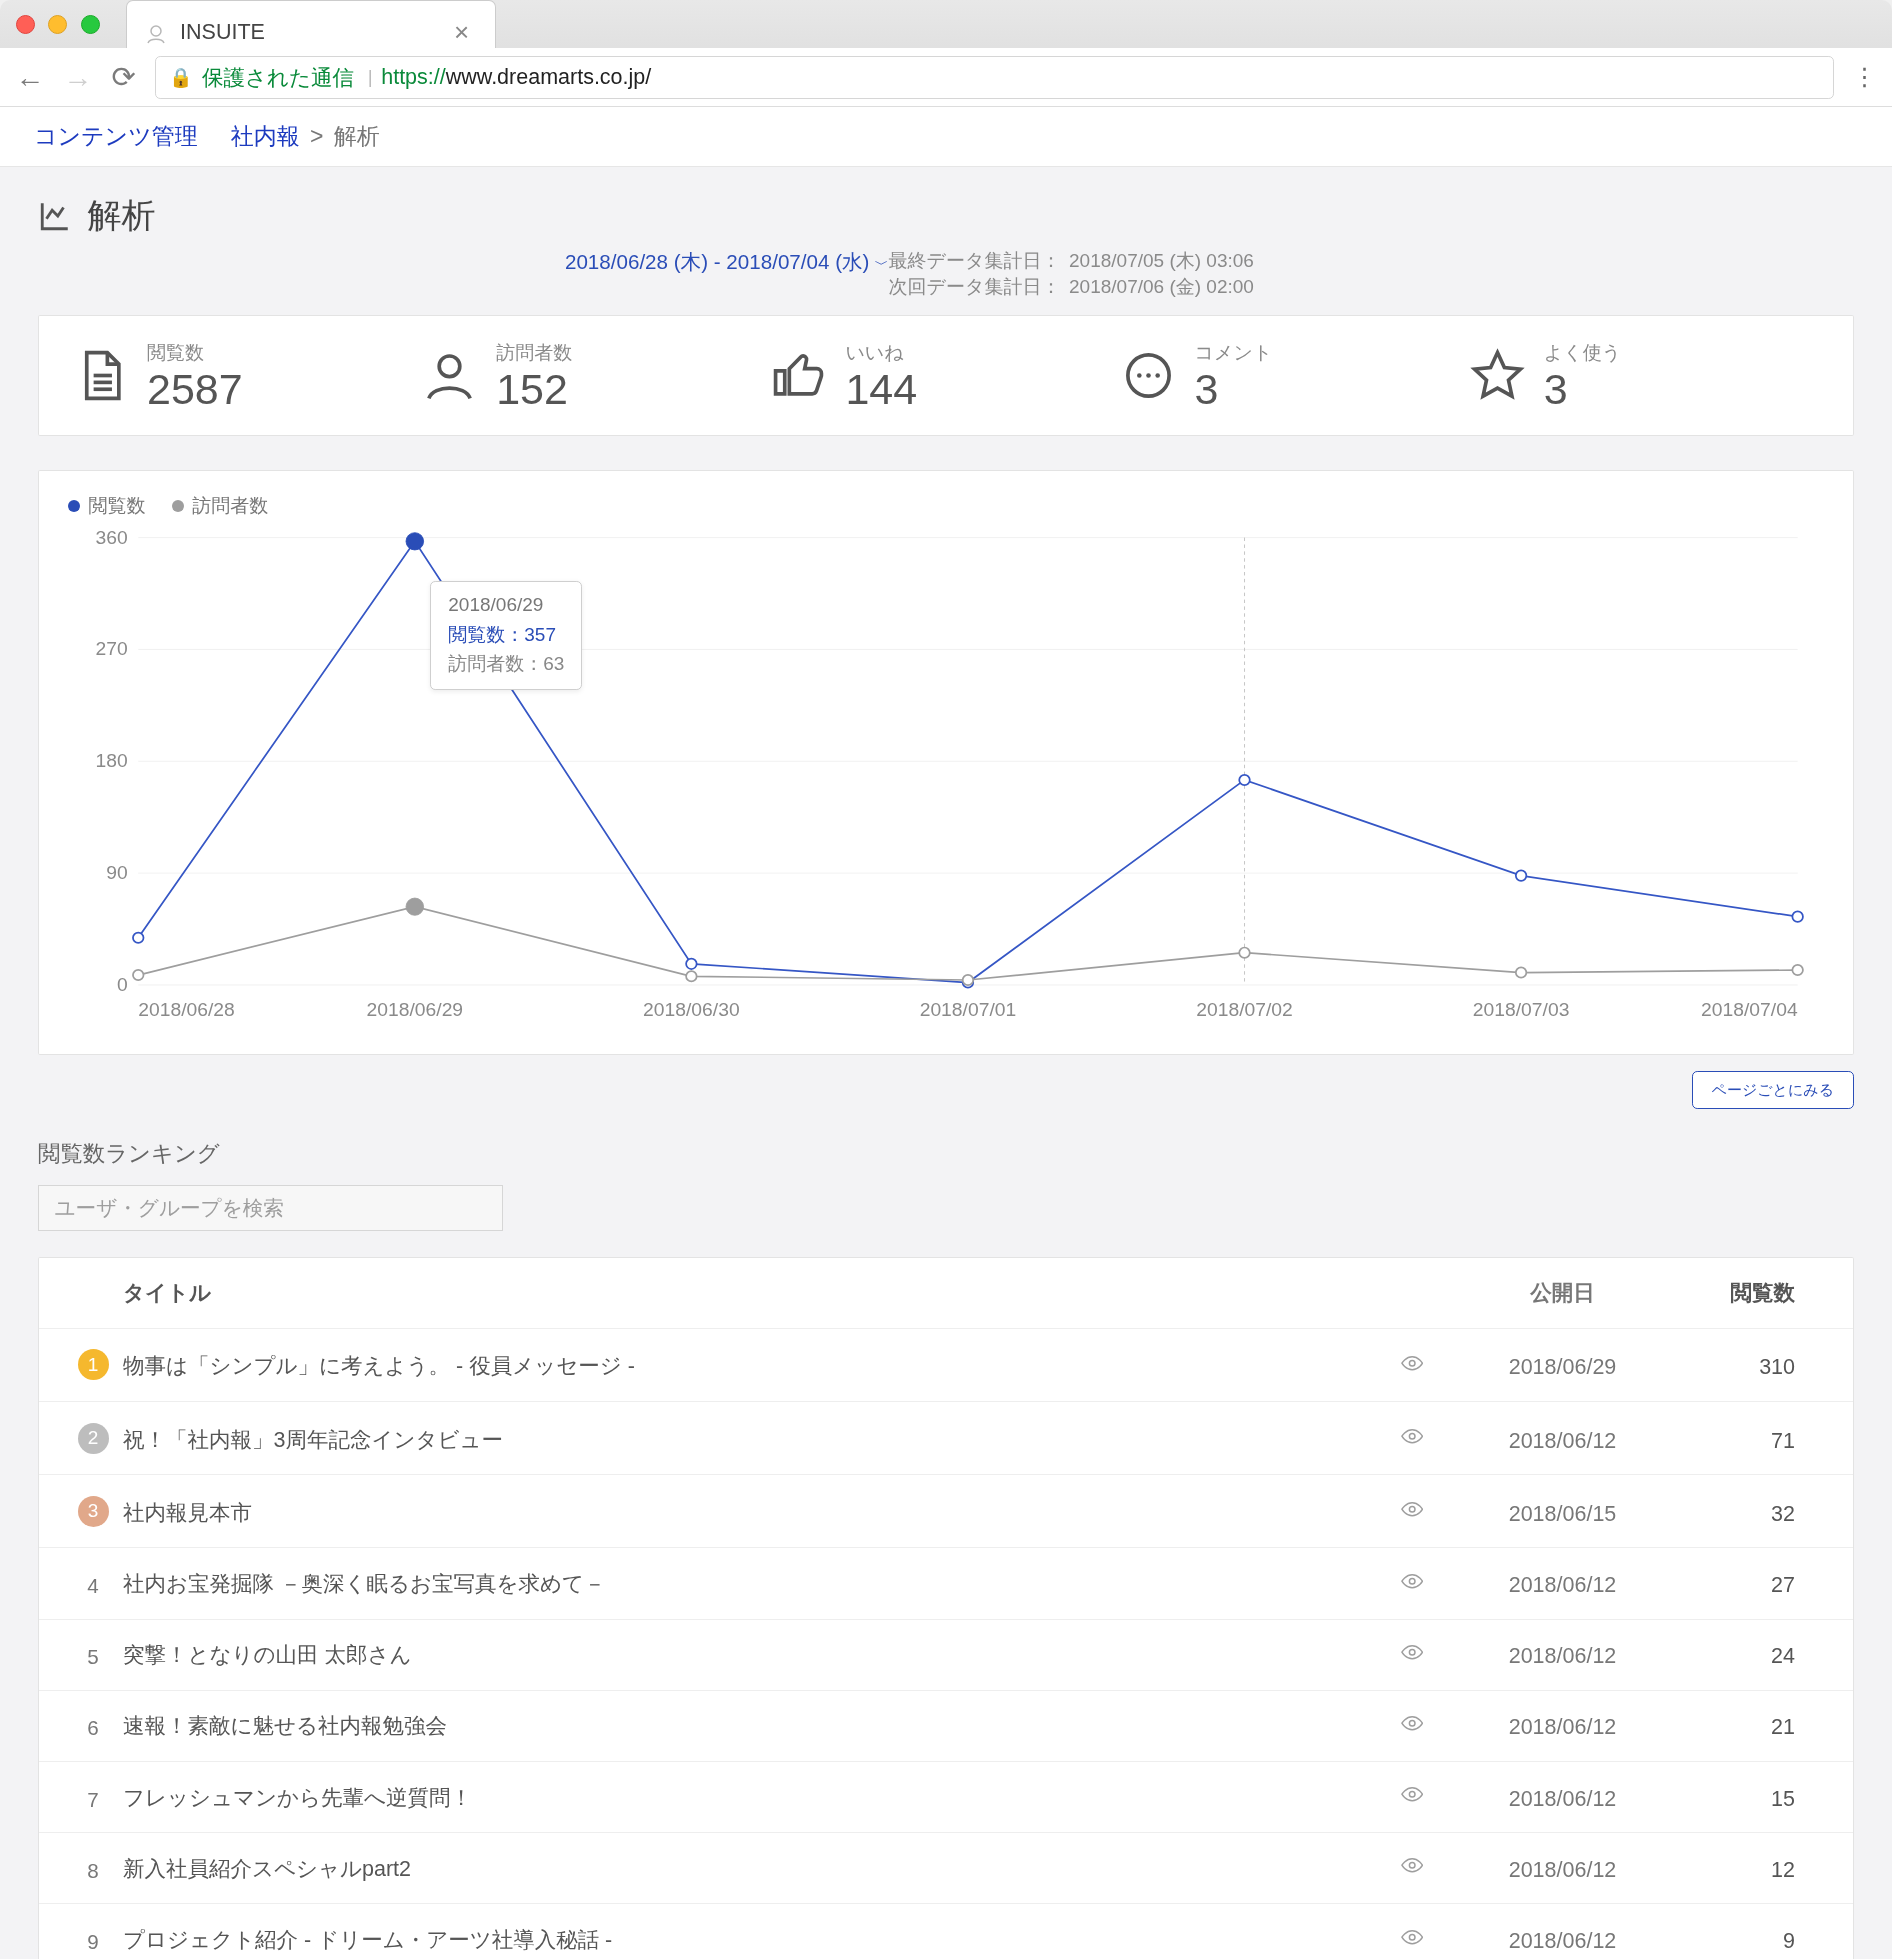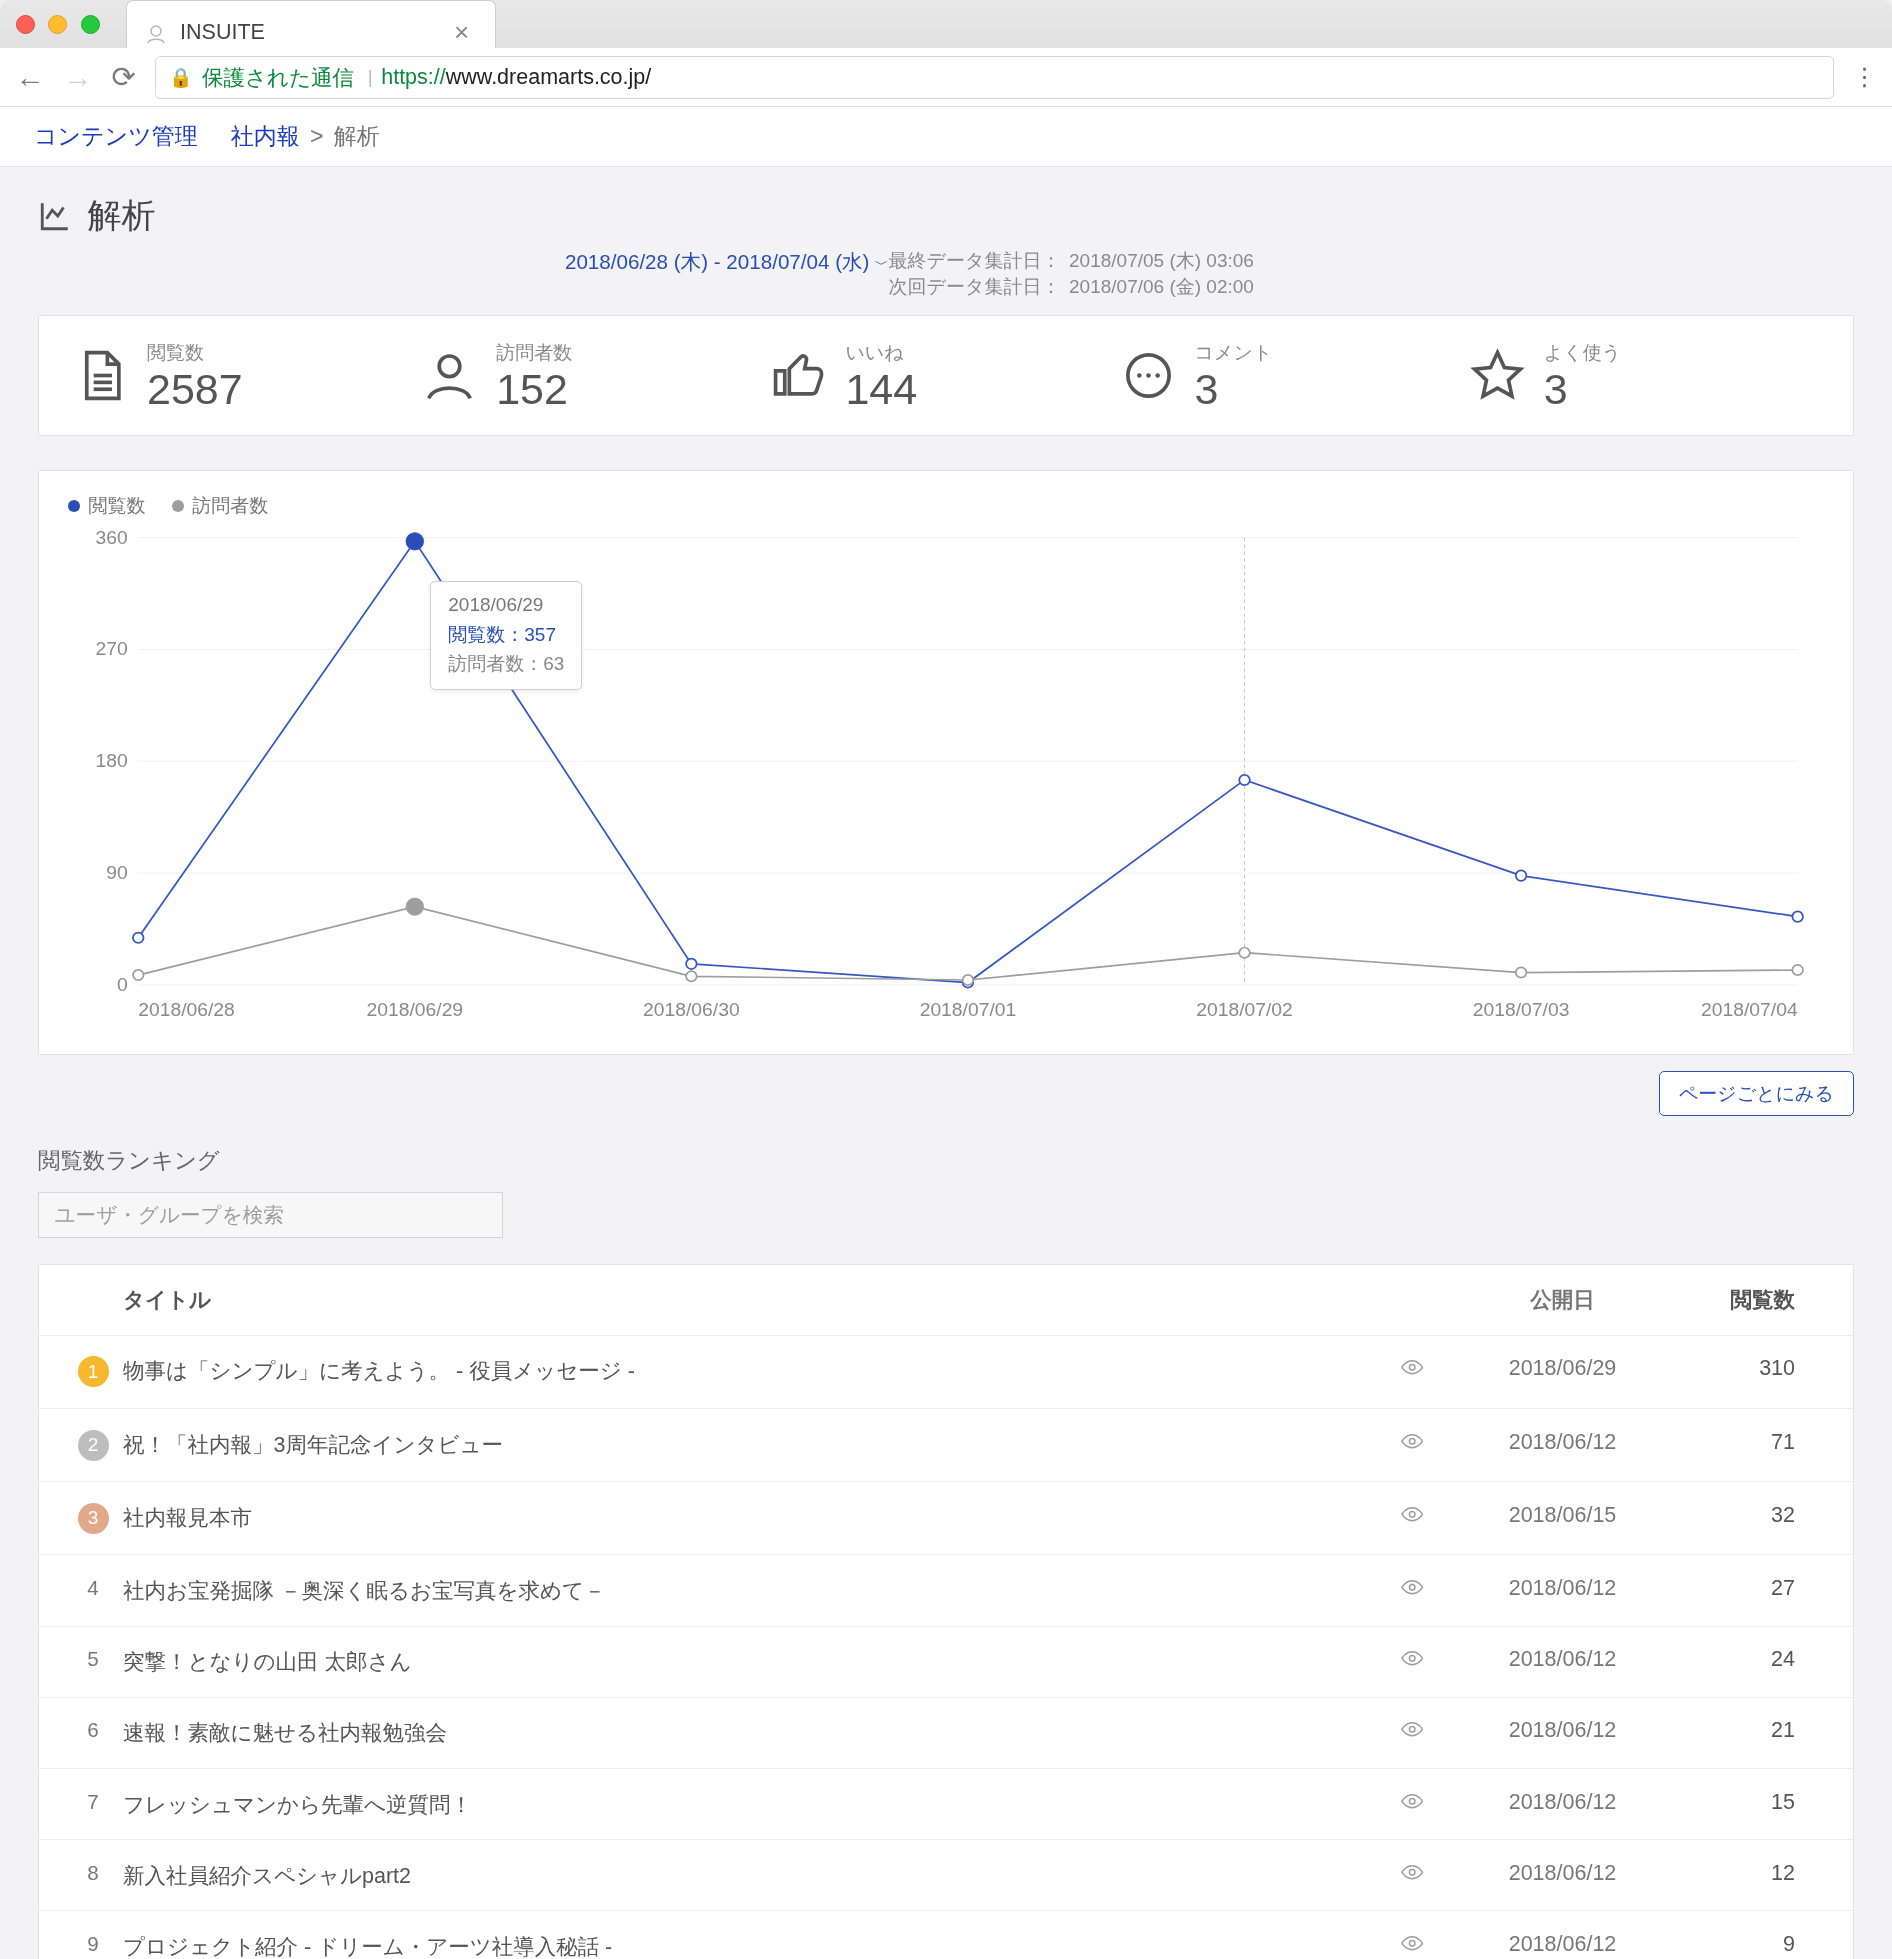--- a/index.html
+++ b/index.html
@@ -139,37 +139,37 @@
 .tooltip .tt-l1 { color: #2a4db7; margin-bottom: 3.4px; }
 .tooltip .tt-l2 { color: #888; }
 
 .below-chart { display: flex; justify-content: flex-end; margin: 15.5px 0 29px; }
 .per-page-btn {
   border: 1.7px solid #2a4db7;
   color: #2a4db7;
   background: #fff;
   border-radius: 5.2px;
   padding: 8.6px 19px;
-  font-size: 19px;
+  font-size: 15px;
 }
 
 .ranking-title { font-size: 22.4px; color: #666; margin-bottom: 15.5px; }
 .search-box input {
   width: 465px;
   border: 0.9px solid #d6d6d6;
   background: #f7f7f7;
   height: 46px;
   padding: 0 15.5px;
   font-size: 20.6px;
   color: #555;
 }
 .search-box input::placeholder { color: #9e9e9e; }
 .table-card { margin-top: 26px; padding: 0; }
 .tbl { width: 100%; display: block; }
-.tbl .trow { display: flex; align-items: flex-start; padding: 20.6px 24px; border-bottom: 0.9px solid #eee; font-size: 21.5px; }
+.tbl .trow { display: flex; align-items: flex-end; padding: 20.6px 24px; border-bottom: 0.9px solid #eee; font-size: 21.5px; }
 .tbl .trow.header { color: #333; font-weight: 600; }
 .tbl .trow:last-child { border-bottom: none; }
 .col-rank { width: 60px; display: flex; justify-content: center; }
 .col-title { flex: 1; color: #555; }
 .col-eye { width: 60px; text-align: center; color: #9e9e9e; }
 .col-date { width: 241px; text-align: center; color: #777; }
 .col-views { width: 146px; text-align: right; padding-right: 34px; color: #555; }
 .rank-badge { width: 31px; height: 31px; border-radius: 50%; display: flex; align-items: center; justify-content: center; font-size: 19px; color: #fff; }
 .rank-1 { background: #f5b82e; }
 .rank-2 { background: #bdbdbd; }

